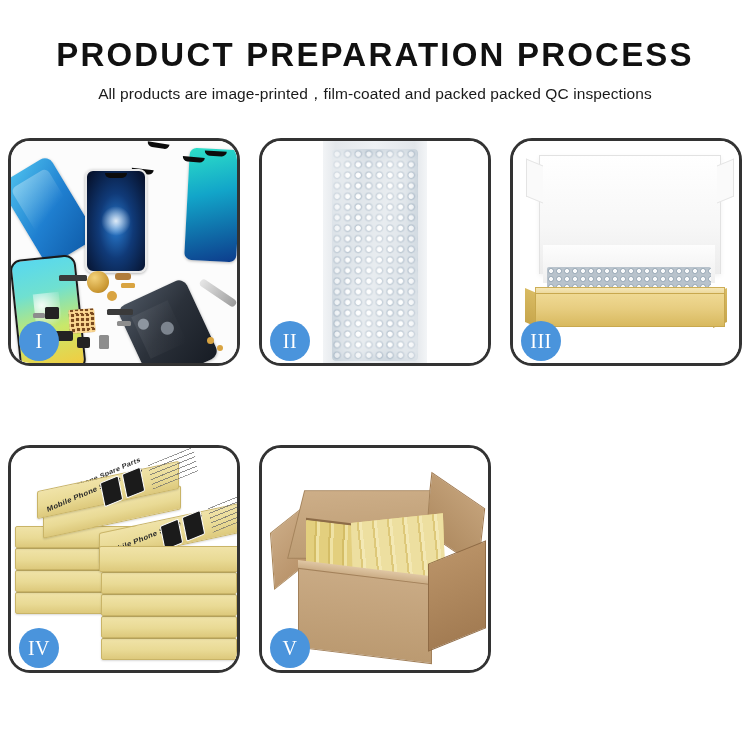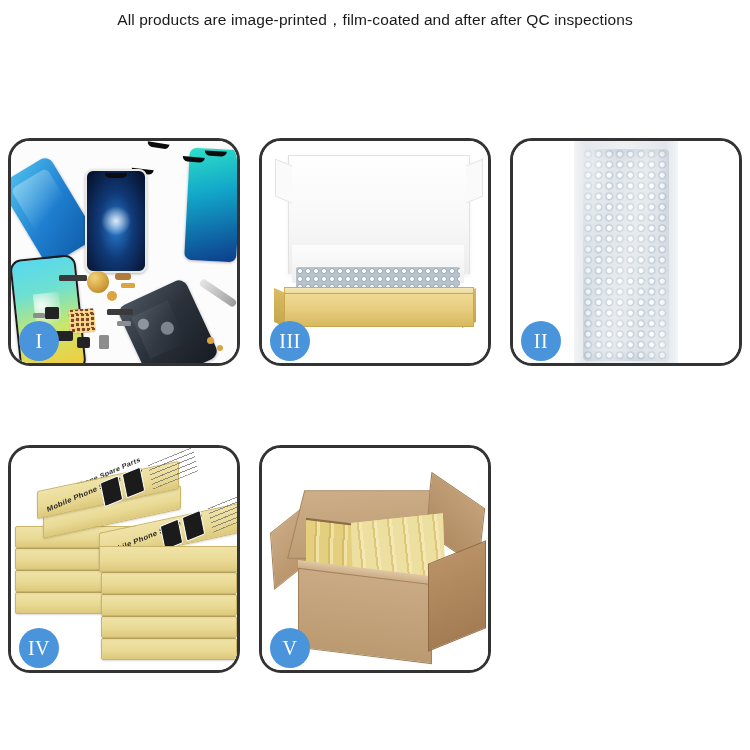--- a/index.html
+++ b/index.html
@@ -367,21 +367,22 @@
     position:absolute; left:150px; top:18px; width:70px; height:30px;
     background: linear-gradient(120deg, rgba(255,255,255,.55), rgba(255,255,255,.08));
     transform: rotate(-12deg);
     border-radius:3px;
   }
 </style>
 </head>
 <body>
 
 <div class="header">
-  <p class="subtitle">All products are image-printed，film-coated and after after QC inspections</p>
+  <h1 class="title">PRODUCT PREPARATION PROCESS</h1>
+  <p class="subtitle">All products are image-printed，film-coated and packed packed QC inspections</p>
 </div>
 
 <div class="grid">
 
   <div class="panel">
     <div class="panel-inner">
       <div class="p1-bg"></div>
 
       <div class="phone ph-back"></div>
 
@@ -421,40 +422,40 @@
       <div class="part" style="left:96px;top:168px;width:26px;height:6px;"></div>
       <div class="part grey" style="left:106px;top:180px;width:14px;height:5px;"></div>
       <div class="part gold" style="left:196px;top:196px;width:7px;height:7px;border-radius:50%;"></div>
       <div class="part gold" style="left:206px;top:204px;width:6px;height:6px;border-radius:50%;"></div>
     </div>
     <div class="badge">I</div>
   </div>
 
   <div class="panel">
     <div class="panel-inner">
+      <div class="bw-bg"></div>
+      <div class="bw-sheet"></div>
+      <div class="bw-pack"></div>
+      <div class="bw-gloss"></div>
+    </div>
+    <div class="badge">II</div>
+  </div>
+
+  <div class="panel">
+    <div class="panel-inner">
       <div class="p1-bg" style="background:#ffffff;"></div>
       <div class="b3-lid"></div>
       <div class="b3-foam"></div>
       <div class="b3-inner"></div>
       <div class="b3-side-l"></div>
       <div class="b3-side-r"></div>
       <div class="b3-lip"></div>
       <div class="b3-front"></div>
     </div>
     <div class="badge">III</div>
-  </div>
-
-  <div class="panel">
-    <div class="panel-inner">
-      <div class="bw-bg"></div>
-      <div class="bw-sheet"></div>
-      <div class="bw-pack"></div>
-      <div class="bw-gloss"></div>
-    </div>
-    <div class="badge">II</div>
   </div>
 
   <div class="panel">
     <div class="panel-inner">
       <div class="p1-bg" style="background:#ffffff;"></div>
       <div class="stack">
 
         <div class="ybox" style="left:0px;  top:126px; width:122px; height:20px;"></div>
         <div class="ybox" style="left:0px;  top:104px; width:122px; height:20px;"></div>
         <div class="ybox" style="left:0px;  top:82px;  width:122px; height:20px;"></div>

